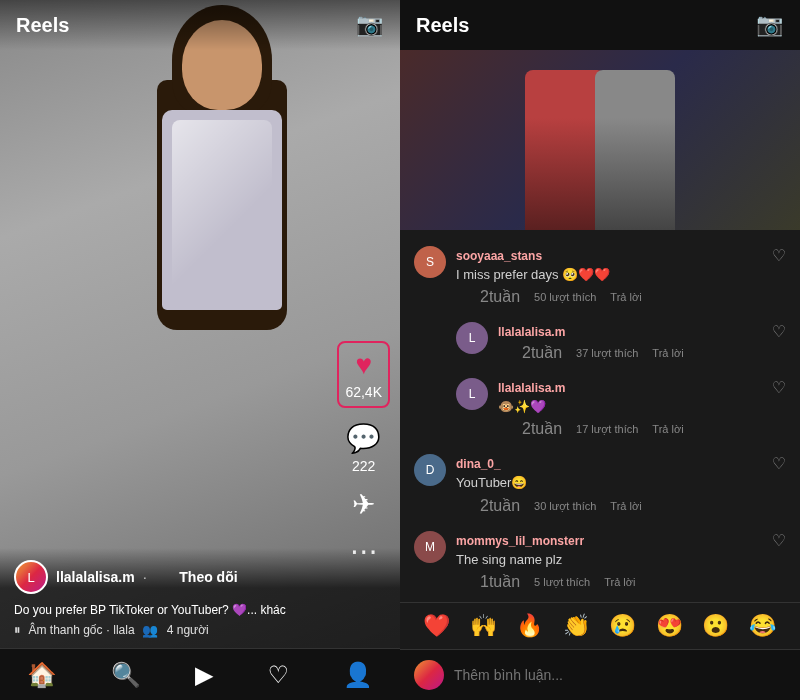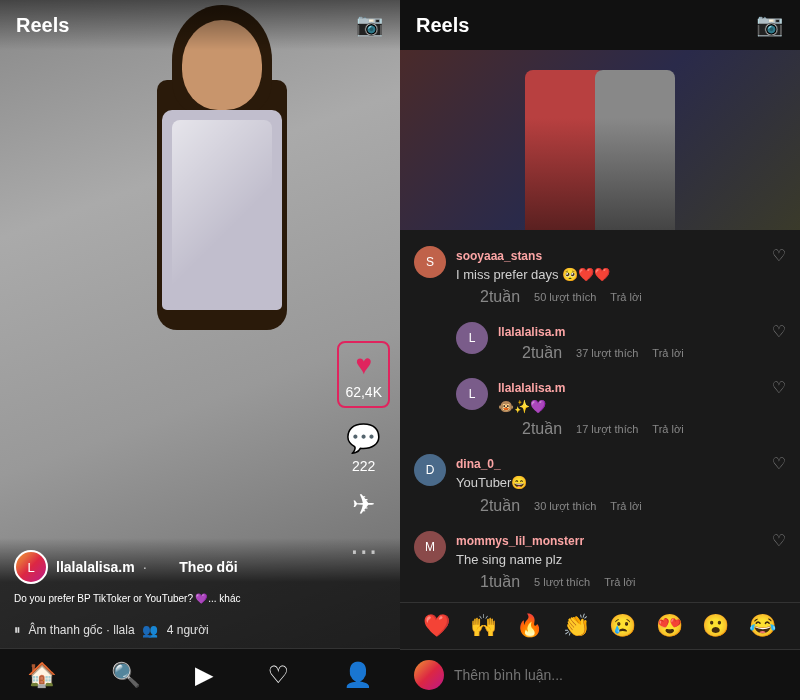--- a/index.html
+++ b/index.html
@@ -158,22 +158,22 @@
       font-weight: 600;
       background: none;
       border: none;
       cursor: pointer;
       padding: 0;
       margin-left: 24px;
     }
 
     .caption {
       color: #fff;
-      font-size: 10px;
-      margin-bottom: 16px;
+      font-size: 12px;
+      margin-bottom: 3px;
       line-height: 1.4;
     }
 
     .audio-row {
       display: flex;
       align-items: center;
       gap: 8px;
       color: rgba(255,255,255,0.85);
       font-size: 12px;
     }

